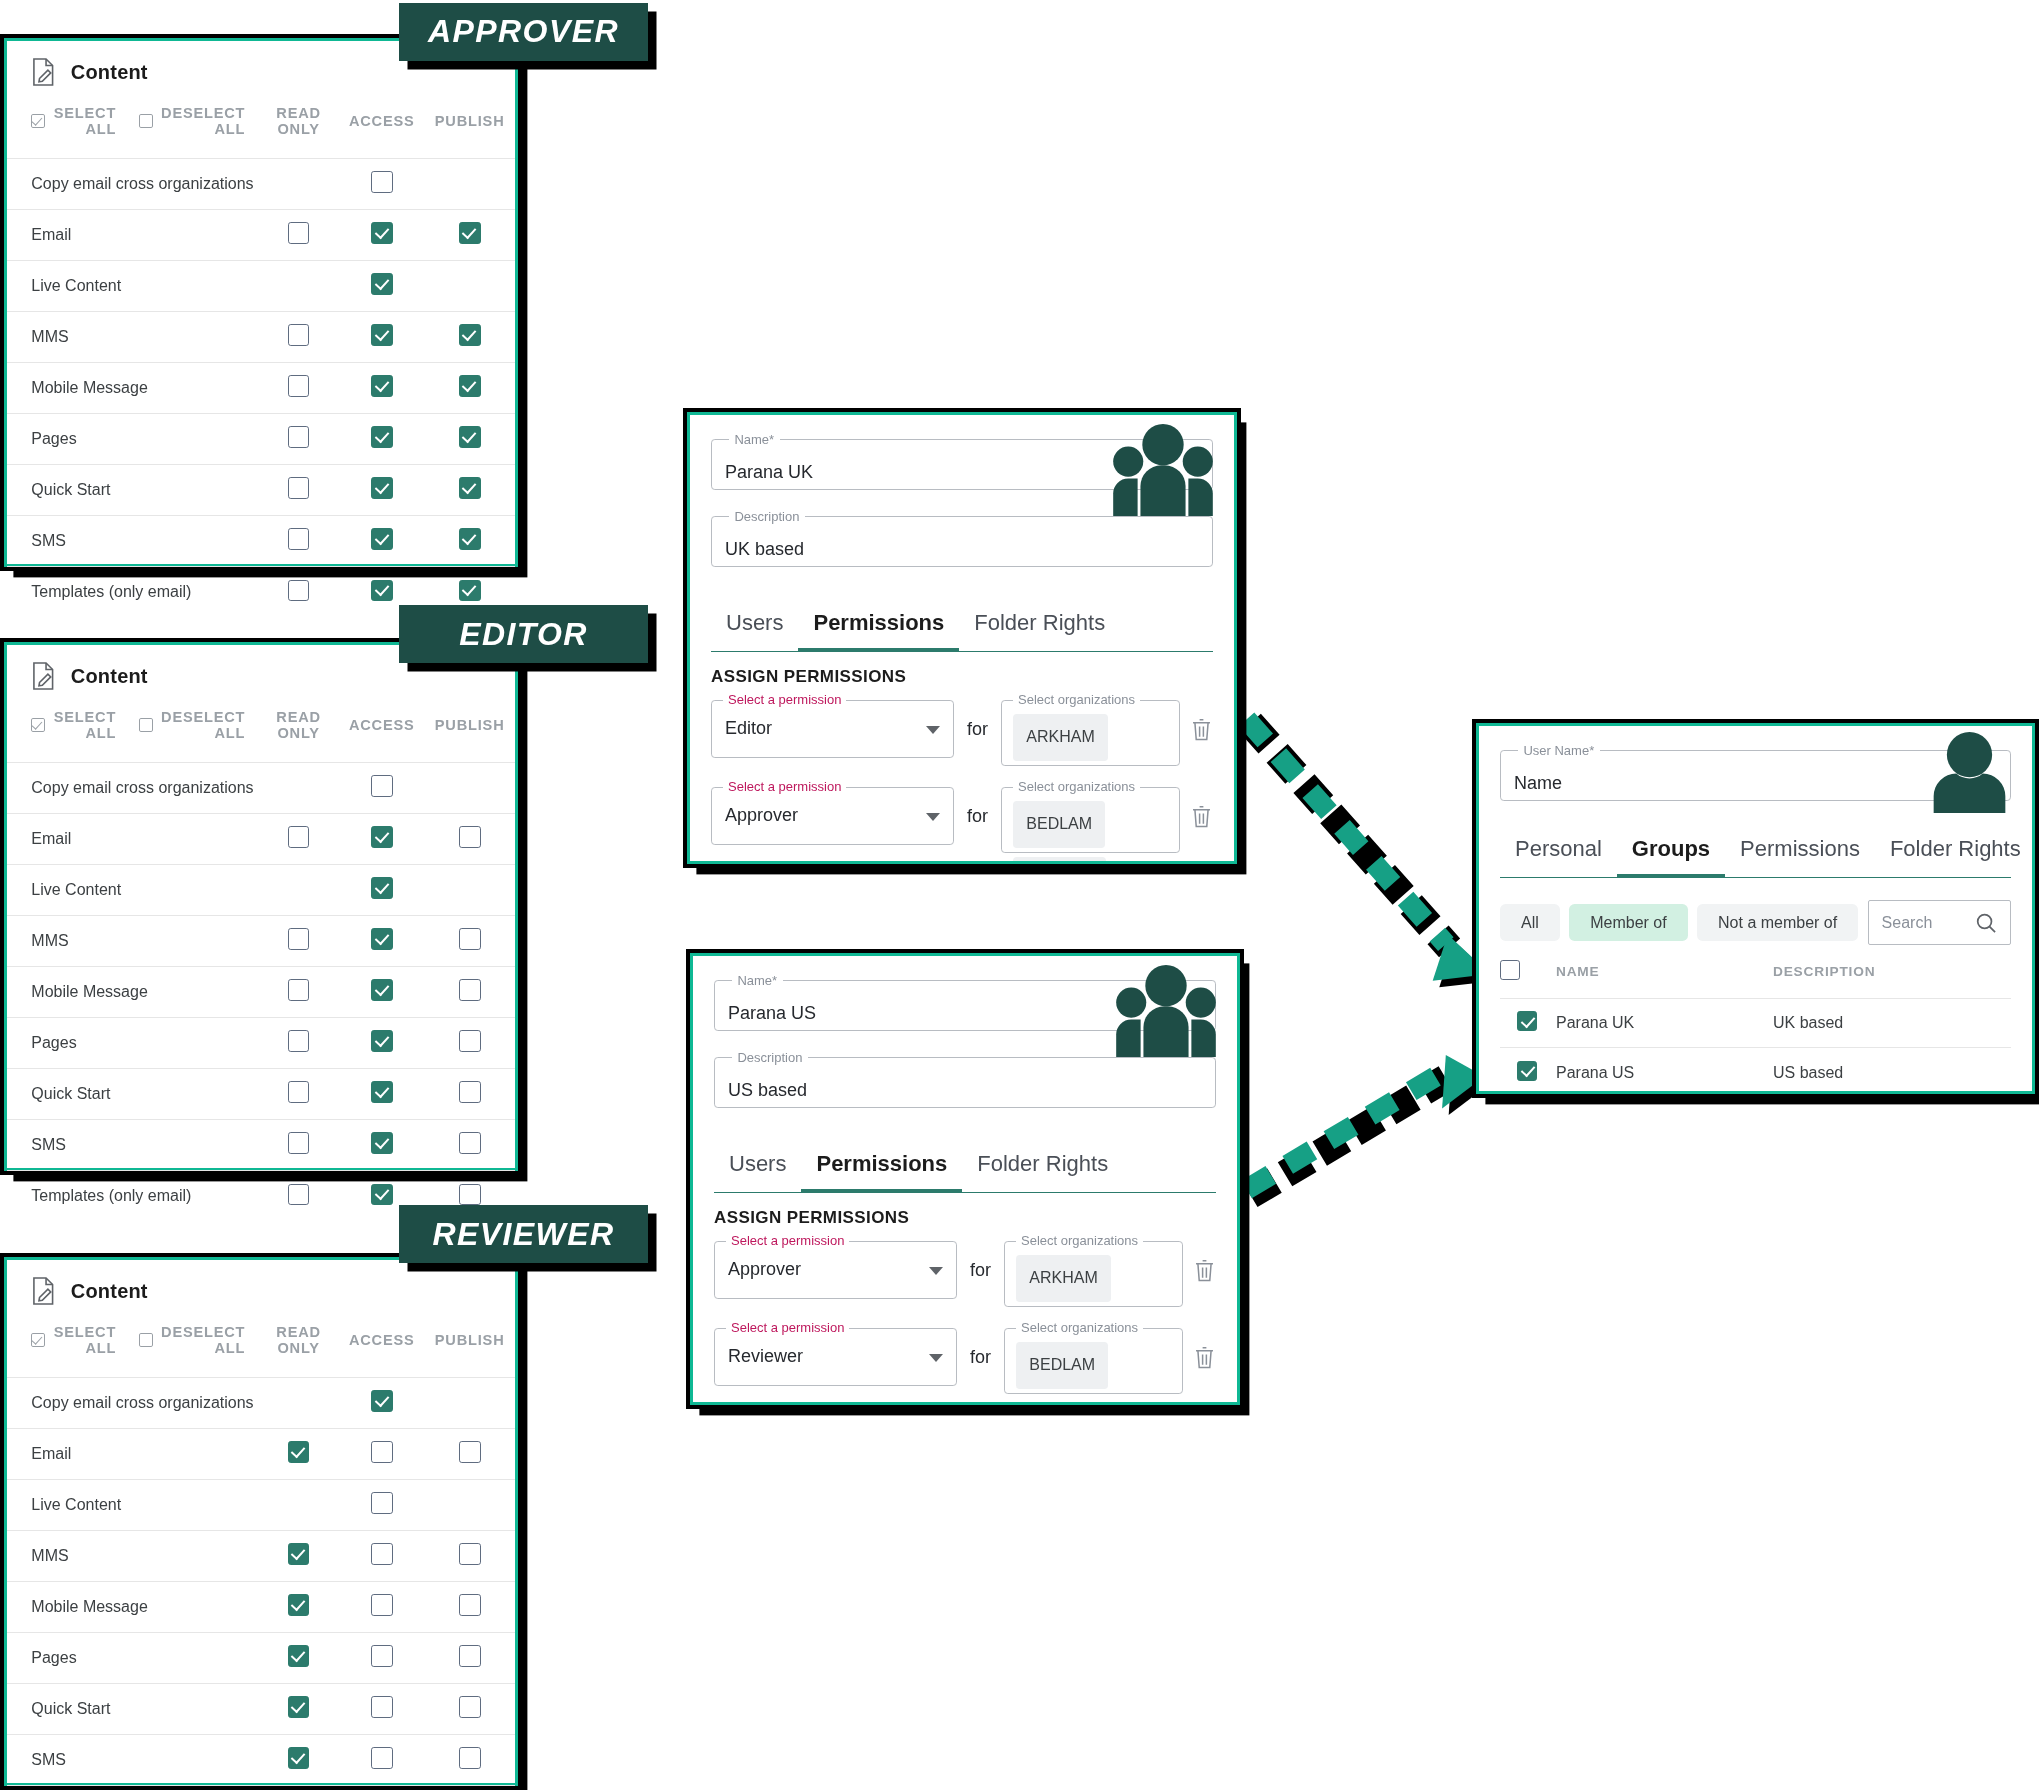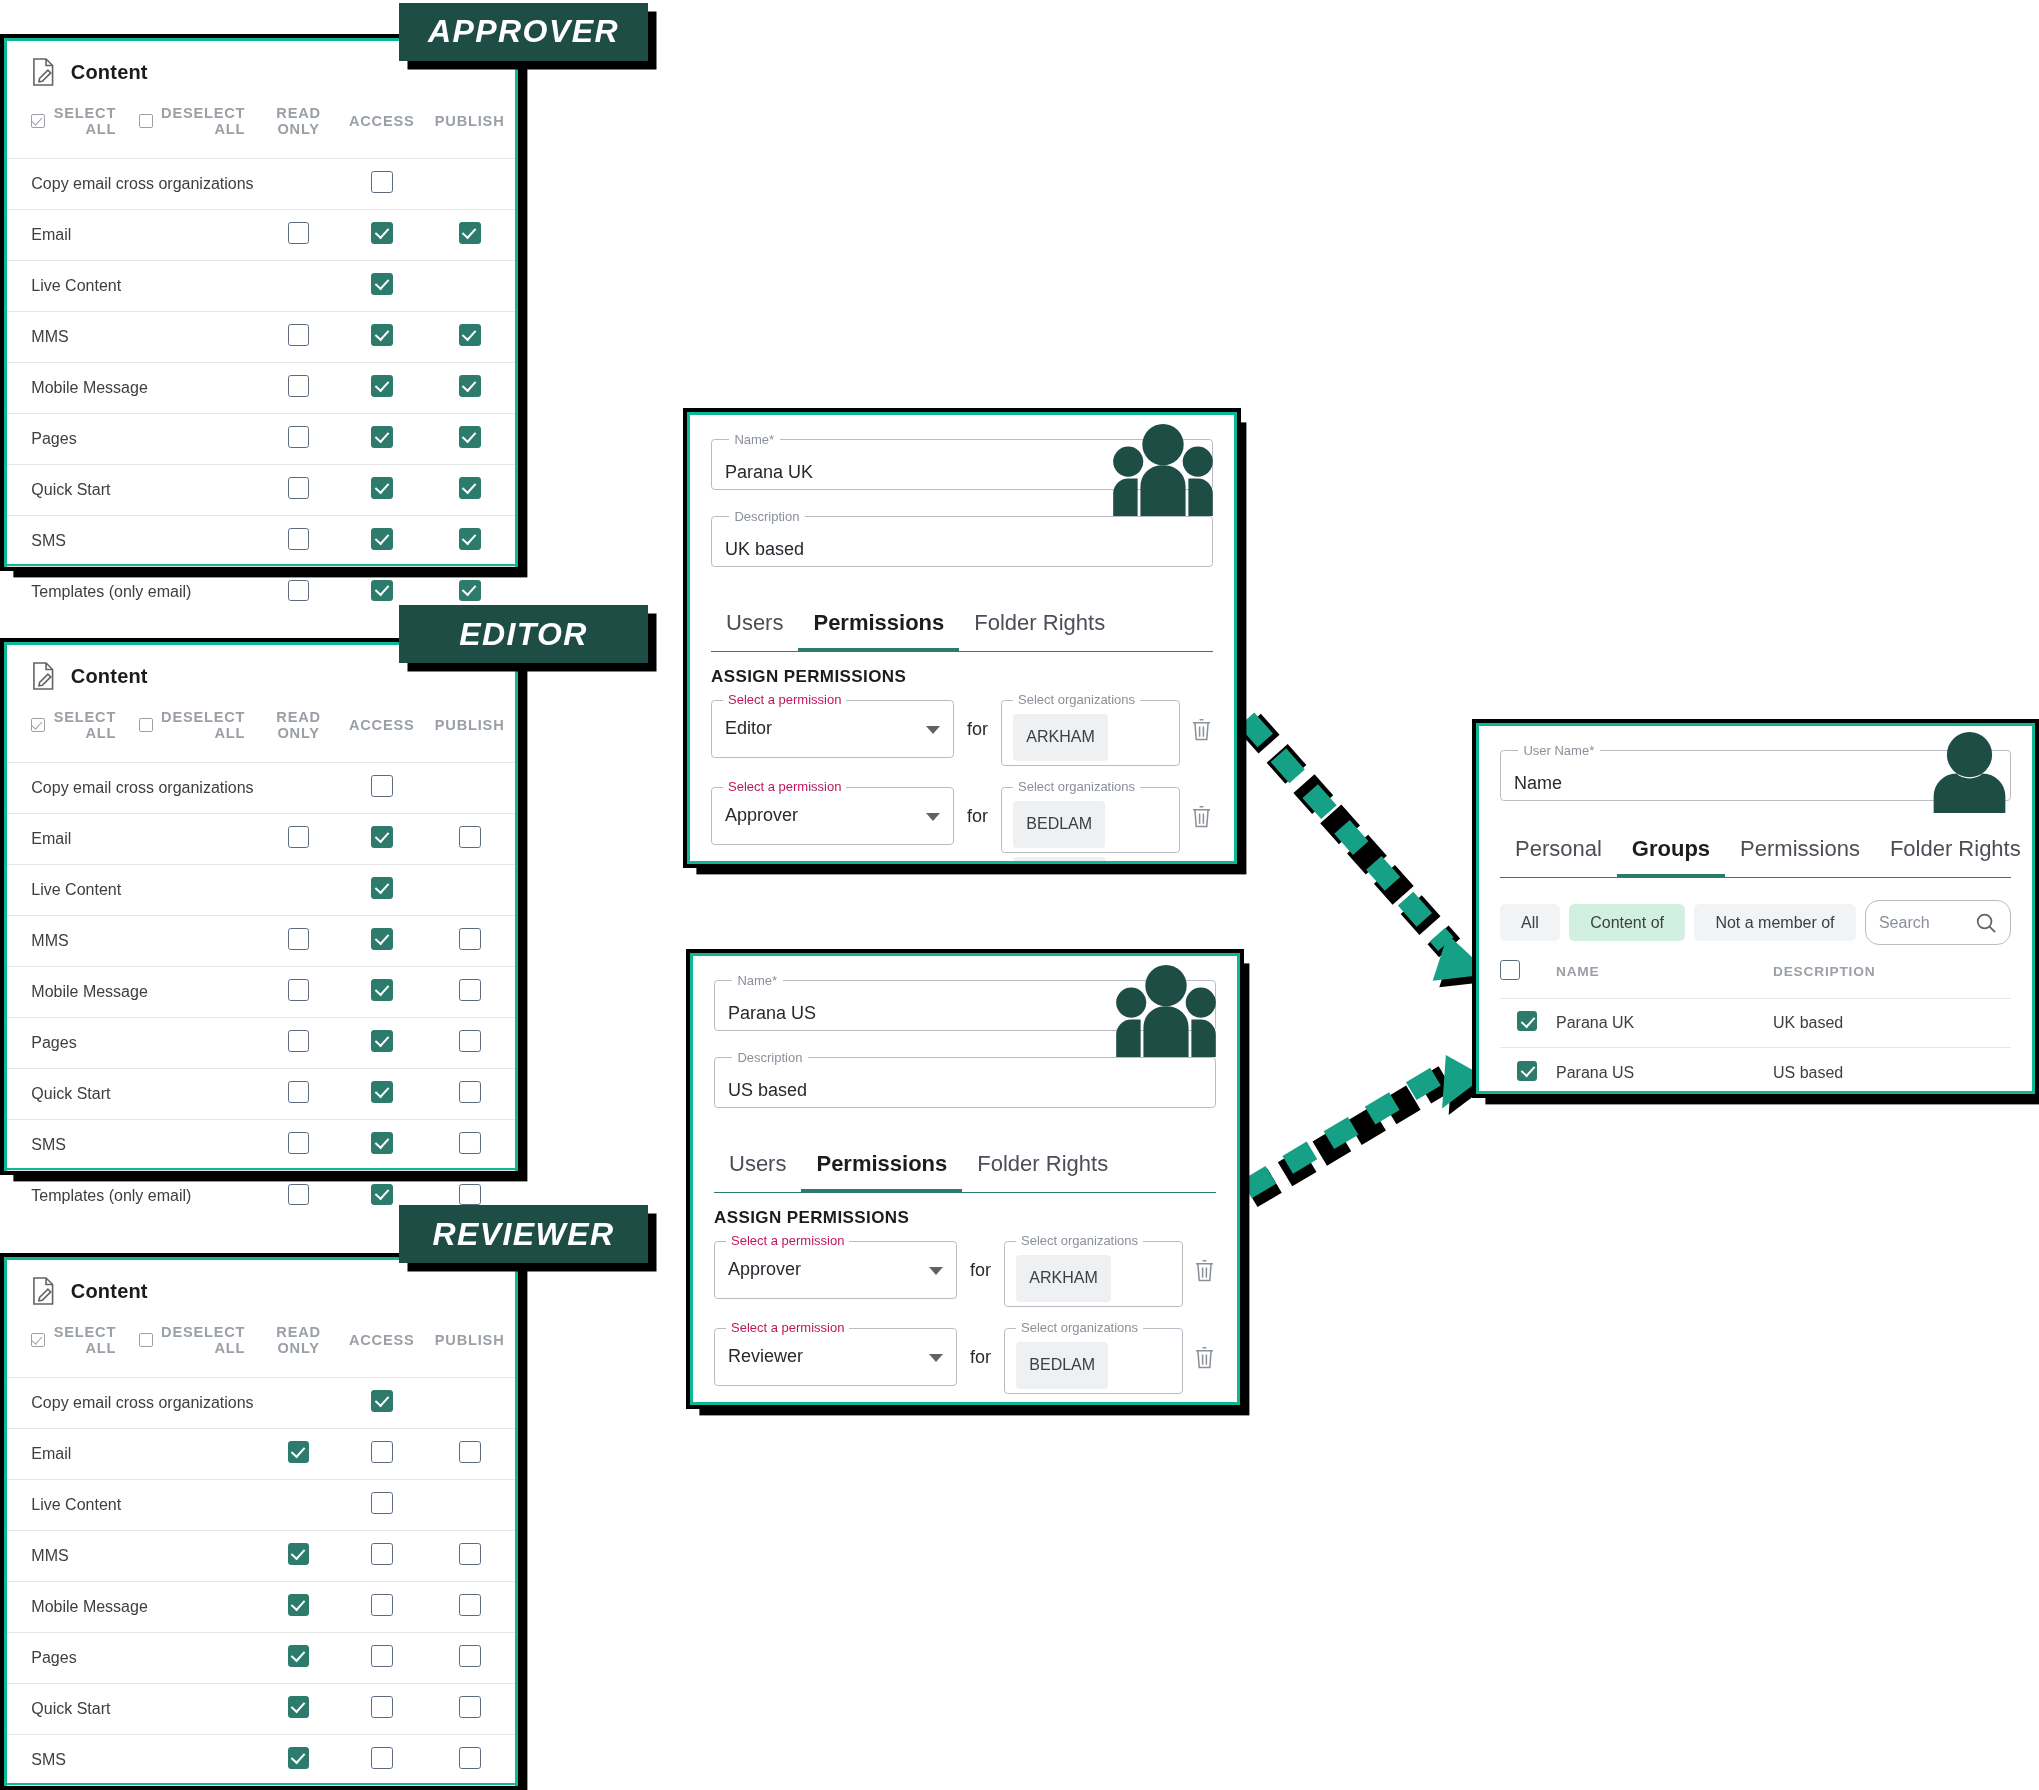--- a/index.html
+++ b/index.html
@@ -145,21 +145,21 @@
   .trash { width: 21px; height: 24.5px; margin-left: 11.3px; margin-top: 17px; flex: 0 0 auto; }
 
   
   .filter-chip {
     background: #f1f3f4; border-radius: 5.6px;
     font-size: 16px; color: #3c4043;
     padding: 9.4px 21px; white-space: nowrap;
   }
   .filter-chip.sel { background: #D2F0E2; }
   .search-box {
-    flex: 1; border: 0.9px solid #b8bcc2; border-radius: 14px;
+    flex: 1; border: 0.9px solid #b8bcc2; border-radius: 2px;
     height: 45px; display: flex; align-items: center;
     padding: 0 13px; position: relative;
   }
   .search-ph { font-size: 16px; color: #8a9099; }
   .search-ico { position: absolute; right: 13px; top: 11.3px; }
   .grp-table { width: 100%; border-collapse: collapse; }
   .grp-table th {
     font-size: 13.7px; font-weight: bold; color: #9aa0a6; letter-spacing: 0.8px;
     padding: 15px 0; text-align: left;
   }
@@ -614,21 +614,21 @@
     <div class="tabbar" style="margin:26px 21px 0 21px;">
       <div class="tab">Personal</div>
       <div class="tab active">Groups</div>
       <div class="tab">Permissions</div>
       <div class="tab">Folder Rights</div>
     </div>
 
     <div style="padding:22.6px 21px 0 21px;">
       <div style="display:flex; align-items:center; gap:9.4px;justify-content:center;">
         <span class="filter-chip">All</span>
-        <span class="filter-chip sel">Content of</span>
+        <span class="filter-chip sel">Member of</span>
         <span class="filter-chip">Not a member of</span>
         <div class="search-box">
           <span class="search-ph">Search</span>
           <svg class="search-ico" width="21" height="21" viewBox="0 0 22 22">
             <circle cx="9" cy="9" r="7.2" fill="none" stroke="#5f6368" stroke-width="1.8"></circle>
             <line x1="14.2" y1="14.2" x2="20" y2="20" stroke="#5f6368" stroke-width="1.8"></line>
           </svg>
         </div>
       </div>
 

